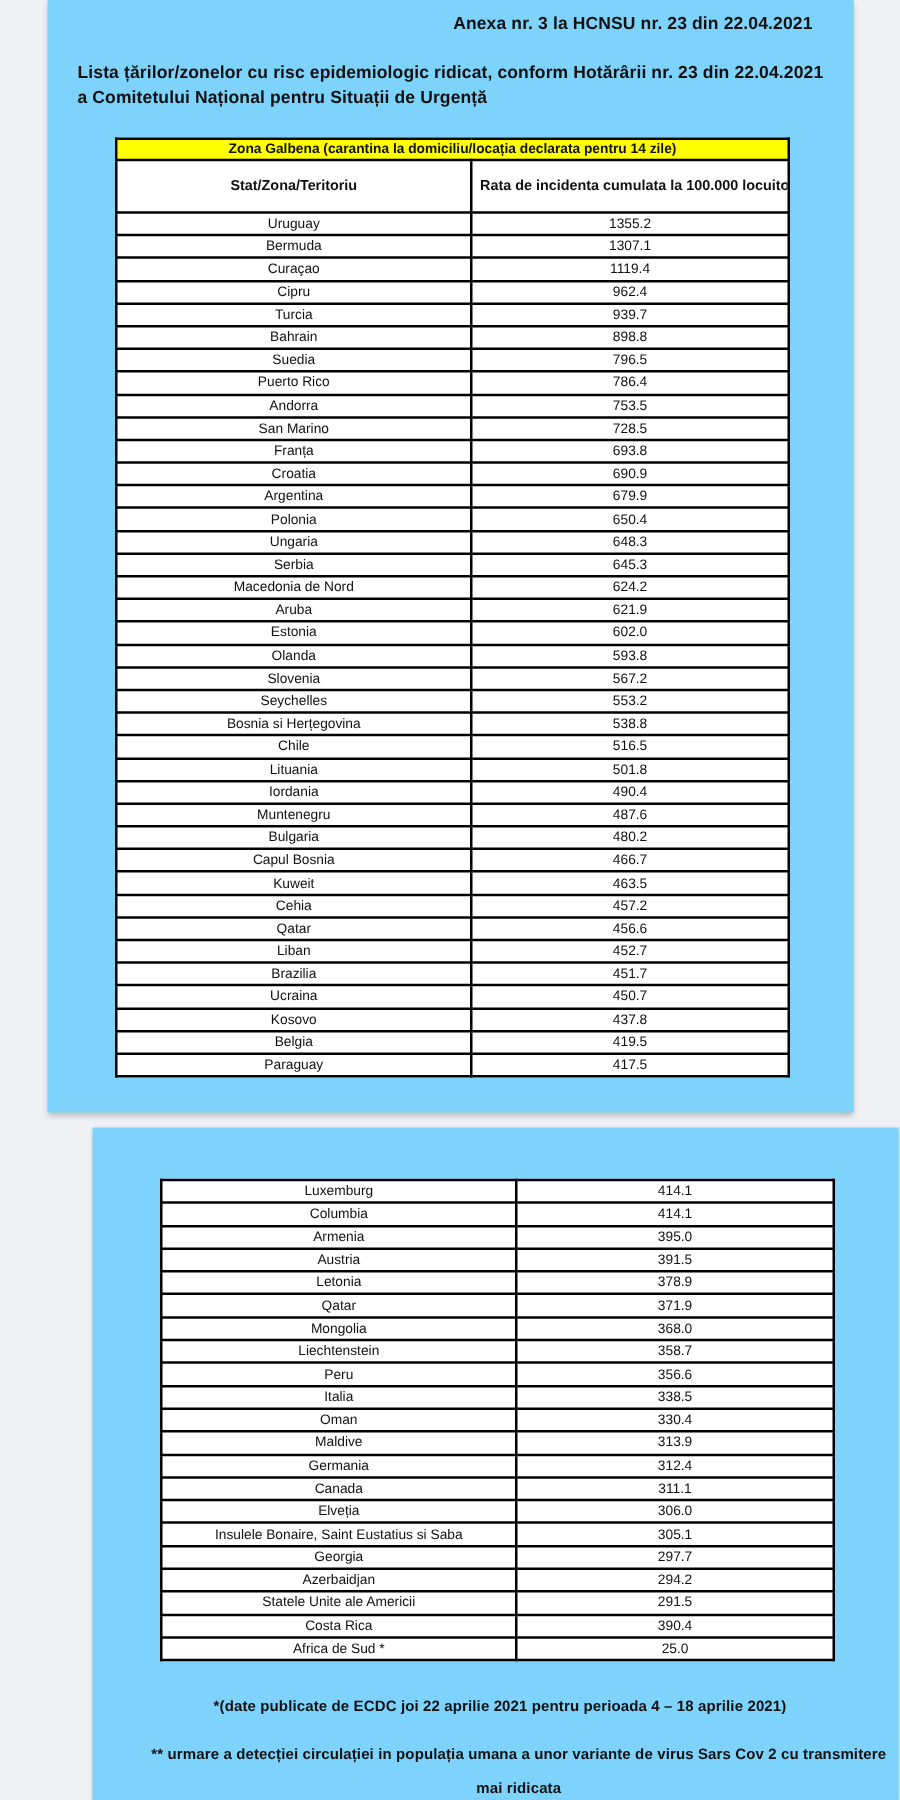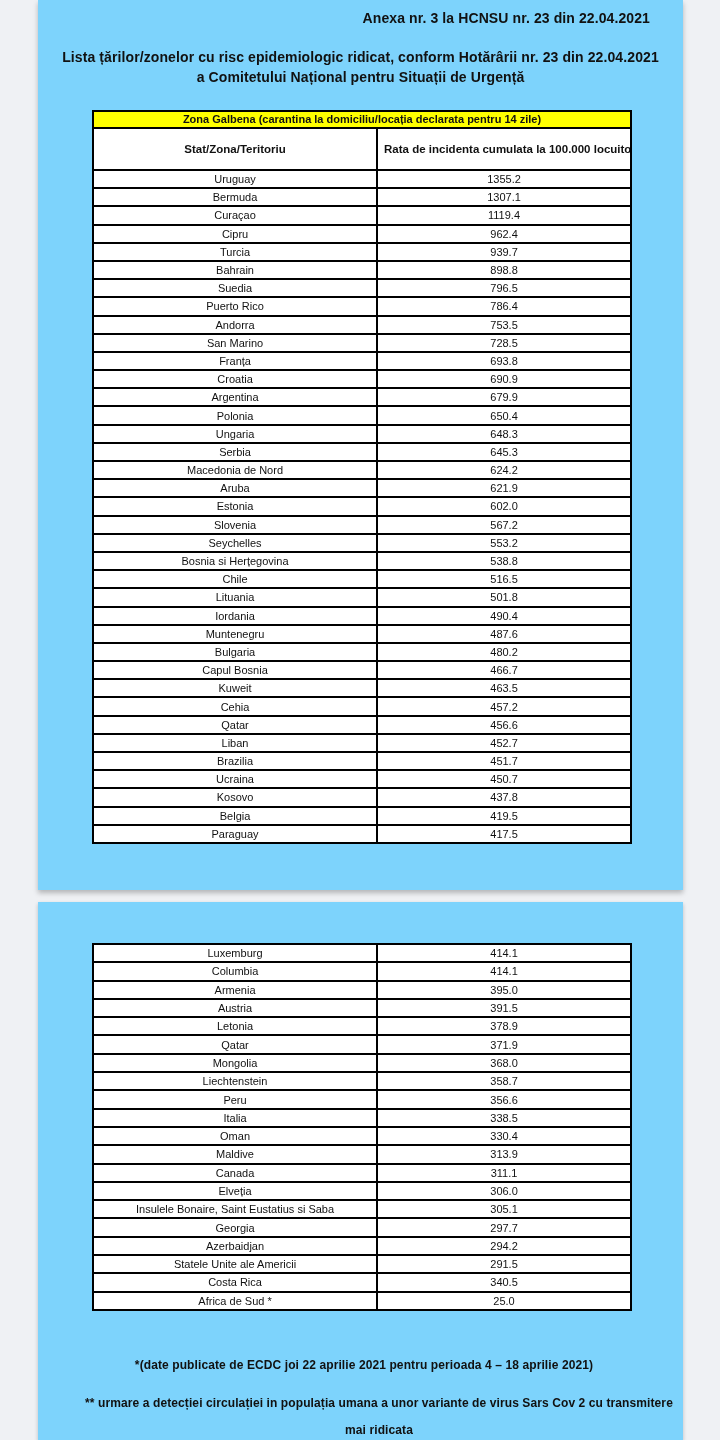--- a/index.html
+++ b/index.html
@@ -9,29 +9,29 @@
     font-family:"Liberation Sans",sans-serif;
     color:#111;
     position:relative;
     overflow:hidden;
   }
   .page{
     position:absolute;left:38px;width:645px;background:#7dd3fc;
     box-shadow:0 2px 4px rgba(0,0,0,.22);
   }
   #page1{top:0;height:890px;box-shadow:0 3px 5px rgba(0,0,0,.25);}
-  #page2{top:902px;height:538px;}
+  #page2{top:902px;height:538px;margin-left:36px;}
 
   .annex-line{
     position:absolute;top:10px;right:33px;
     font-weight:bold;font-size:14px;letter-spacing:.1px;
   }
   .doc-title{
     position:absolute;top:47px;left:0;right:0;
-    padding:0 24px;text-align:center;
+    padding:0 24px;
     font-weight:bold;font-size:14px;line-height:20px;letter-spacing:.1px;
   }
 
   table.doc-table{
     position:absolute;left:54px;width:540px;
     border-collapse:collapse;table-layout:fixed;
     background:#fff;
     padding-left:32px;
   }
   #table1{top:110px;}
@@ -152,20 +152,24 @@
         </tr>
         <tr>
           <td>Aruba</td>
           <td>621.9</td>
         </tr>
         <tr>
           <td>Estonia</td>
           <td>602.0</td>
         </tr>
         <tr>
+          <td>Olanda</td>
+          <td>593.8</td>
+        </tr>
+        <tr>
           <td>Slovenia</td>
           <td>567.2</td>
         </tr>
         <tr>
           <td>Seychelles</td>
           <td>553.2</td>
         </tr>
         <tr>
           <td>Bosnia si Herțegovina</td>
           <td>538.8</td>
@@ -283,20 +287,24 @@
         </tr>
         <tr>
           <td>Oman</td>
           <td>330.4</td>
         </tr>
         <tr>
           <td>Maldive</td>
           <td>313.9</td>
         </tr>
         <tr>
+          <td>Germania</td>
+          <td>312.4</td>
+        </tr>
+        <tr>
           <td>Canada</td>
           <td>311.1</td>
         </tr>
         <tr>
           <td>Elveția</td>
           <td>306.0</td>
         </tr>
         <tr>
           <td>Insulele Bonaire, Saint Eustatius si Saba</td>
           <td>305.1</td>
@@ -308,21 +316,21 @@
         <tr>
           <td>Azerbaidjan</td>
           <td>294.2</td>
         </tr>
         <tr>
           <td>Statele Unite ale Americii</td>
           <td>291.5</td>
         </tr>
         <tr>
           <td>Costa Rica</td>
-          <td>340.5</td>
+          <td>390.4</td>
         </tr>
         <tr>
           <td>Africa de Sud *</td>
           <td>25.0</td>
         </tr>
       </tbody>
   </table>
 
   <div class="footnote" id="footnote1">*(date publicate de ECDC joi 22 aprilie 2021 pentru perioada 4 – 18 aprilie 2021)</div>
   <div class="footnote" id="footnote2">** urmare a detecției circulației in populația umana a unor variante de virus Sars Cov 2 cu transmitere mai ridicata</div>

